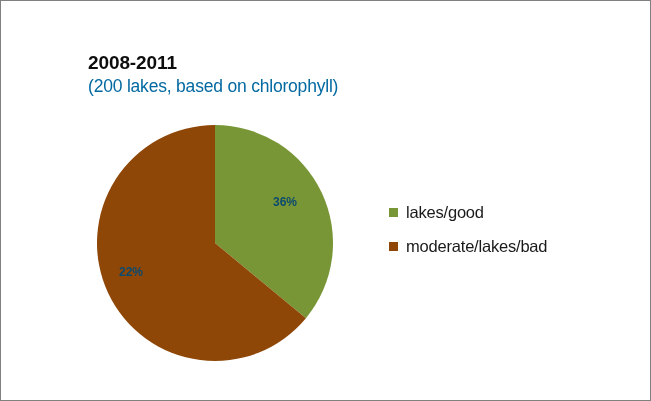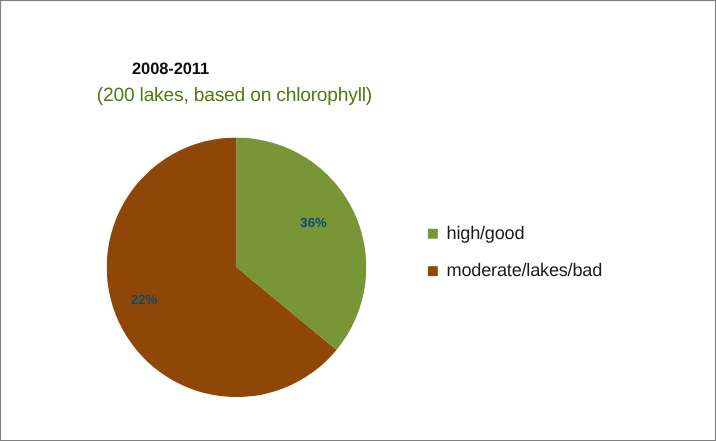--- a/index.html
+++ b/index.html
@@ -19,32 +19,31 @@
     border: 1px solid #808080;
     overflow: hidden;
   }
   #title-block {
     position: absolute;
     left: 87px;
     top: 50px;
     width: 420px;
   }
   #chart-title {
-    font-size: 15px;
+    font-size: 19px;
     font-weight: bold;
     color: #0d0d0d;
     line-height: 23px;
     letter-spacing: -0.1px;
     white-space: nowrap;
-    margin-left: 32px;
   }
   #chart-subtitle {
     font-size: 17.5px;
     font-weight: normal;
-    color: #4d7c0f;
+    color: #0369a1;
     line-height: 24px;
     letter-spacing: -0.2px;
     white-space: nowrap;
   }
   #pie-wrap {
     position: absolute;
     left: 96px;
     top: 124px;
     width: 236px;
     height: 236px;
@@ -110,21 +109,21 @@
           <path d="M 118 118 L 208.92 193.22 A 118 118 0 1 1 118.00 0.00 Z" fill="#8f4708"></path>
         </g>
     </svg>
     <div class="slice-label" id="label-slice-0">36%</div>
     <div class="slice-label" id="label-slice-1">22%</div>
   </div>
 
   <div id="legend">
     <div class="legend-item">
       <span class="legend-swatch" style="background: rgb(121, 150, 55);"></span>
-      <span class="legend-label">high/good</span>
+      <span class="legend-label">lakes/good</span>
     </div>
     <div class="legend-item">
       <span class="legend-swatch" style="background: rgb(143, 71, 8);"></span>
       <span class="legend-label">moderate/lakes/bad</span>
     </div>
   </div>
 
 </div>
 
 </body></html>

